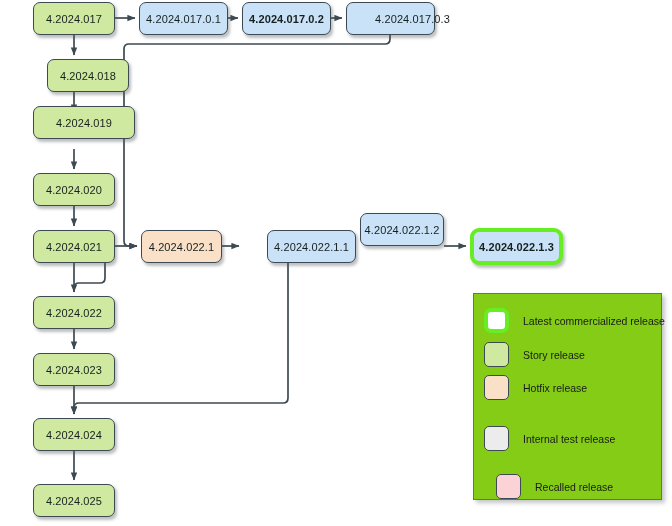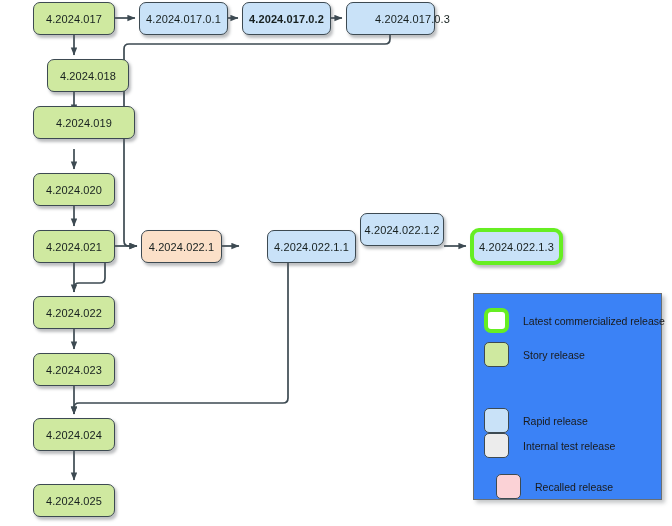--- a/index.html
+++ b/index.html
@@ -18,26 +18,27 @@
     font-size:11px;color:#17201f;letter-spacing:.1px;
     box-shadow:2px 2.5px 3px rgba(90,95,100,.40);
     white-space:nowrap;
   }
   .story{background:#cfe9a0;}
   .rapid{background:#c9e2f8;}
   .hotfix{background:#fbe0c8;}
   .latest{
     background:#c9e2f8;border:4px solid #66ee22;border-radius:9px;
     box-shadow:2px 2.5px 3px rgba(90,95,100,.40);
+    font-weight:bold;
   }
 
   
   #legend{
     position:absolute;left:473px;top:293px;width:189px;height:207px;
-    box-sizing:border-box;background:#3b82f6;border:1.4px solid #6a6f73;
+    box-sizing:border-box;background:#84cc16;border:1.4px solid #6a6f73;
     box-shadow:3px 3px 4px rgba(90,95,100,.35);
   }
   .legend-row{
     position:absolute;left:10px;display:flex;align-items:center;
   }
   .swatch{
     width:25px;height:25px;box-sizing:border-box;
     border:1.5px solid #3d4a52;border-radius:5px;flex:none;
   }
   .swatch.latest-sw{border:4px solid #66ee22;background:#ffffff;border-radius:7px;}
@@ -143,25 +144,25 @@
 
   <div id="legend">
       <div class="legend-row" style="top: 14px;">
         <div class="swatch latest-sw"></div>
         <div class="legend-label">Latest commercialized release</div>
       </div>
       <div class="legend-row" style="top: 48px;">
         <div class="swatch story-sw"></div>
         <div class="legend-label">Story release</div>
       </div>
-      <div class="legend-row" style="top: 114px;">
-        <div class="swatch rapid-sw"></div>
-        <div class="legend-label">Rapid release</div>
+      <div class="legend-row" style="top: 81px;">
+        <div class="swatch hotfix-sw"></div>
+        <div class="legend-label">Hotfix release</div>
       </div>
-      <div class="legend-row" style="top: 139px;">
+      <div class="legend-row" style="top: 132px;">
         <div class="swatch internal-sw"></div>
         <div class="legend-label">Internal test release</div>
       </div>
       <div class="legend-row" style="top: 180px; margin-left: 12px;">
         <div class="swatch recalled-sw"></div>
         <div class="legend-label">Recalled release</div>
       </div>
     </div>
 </div>
 

